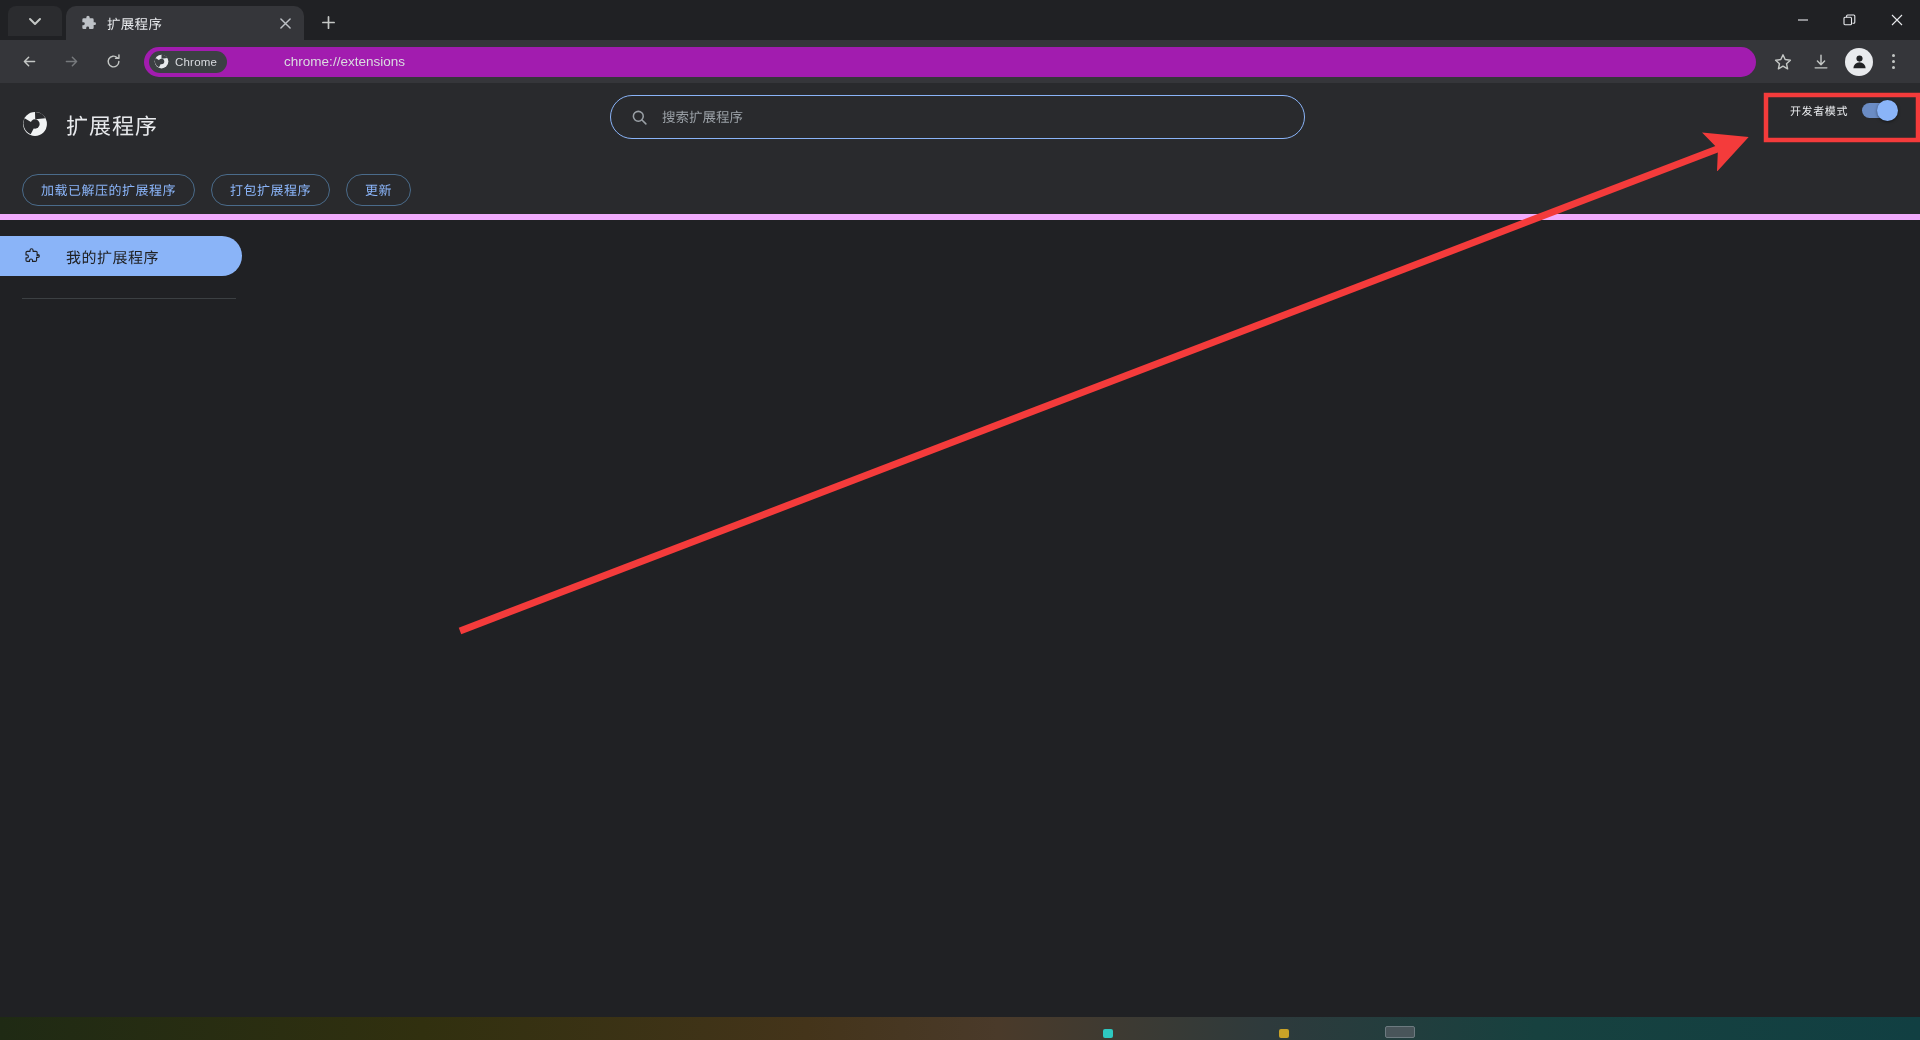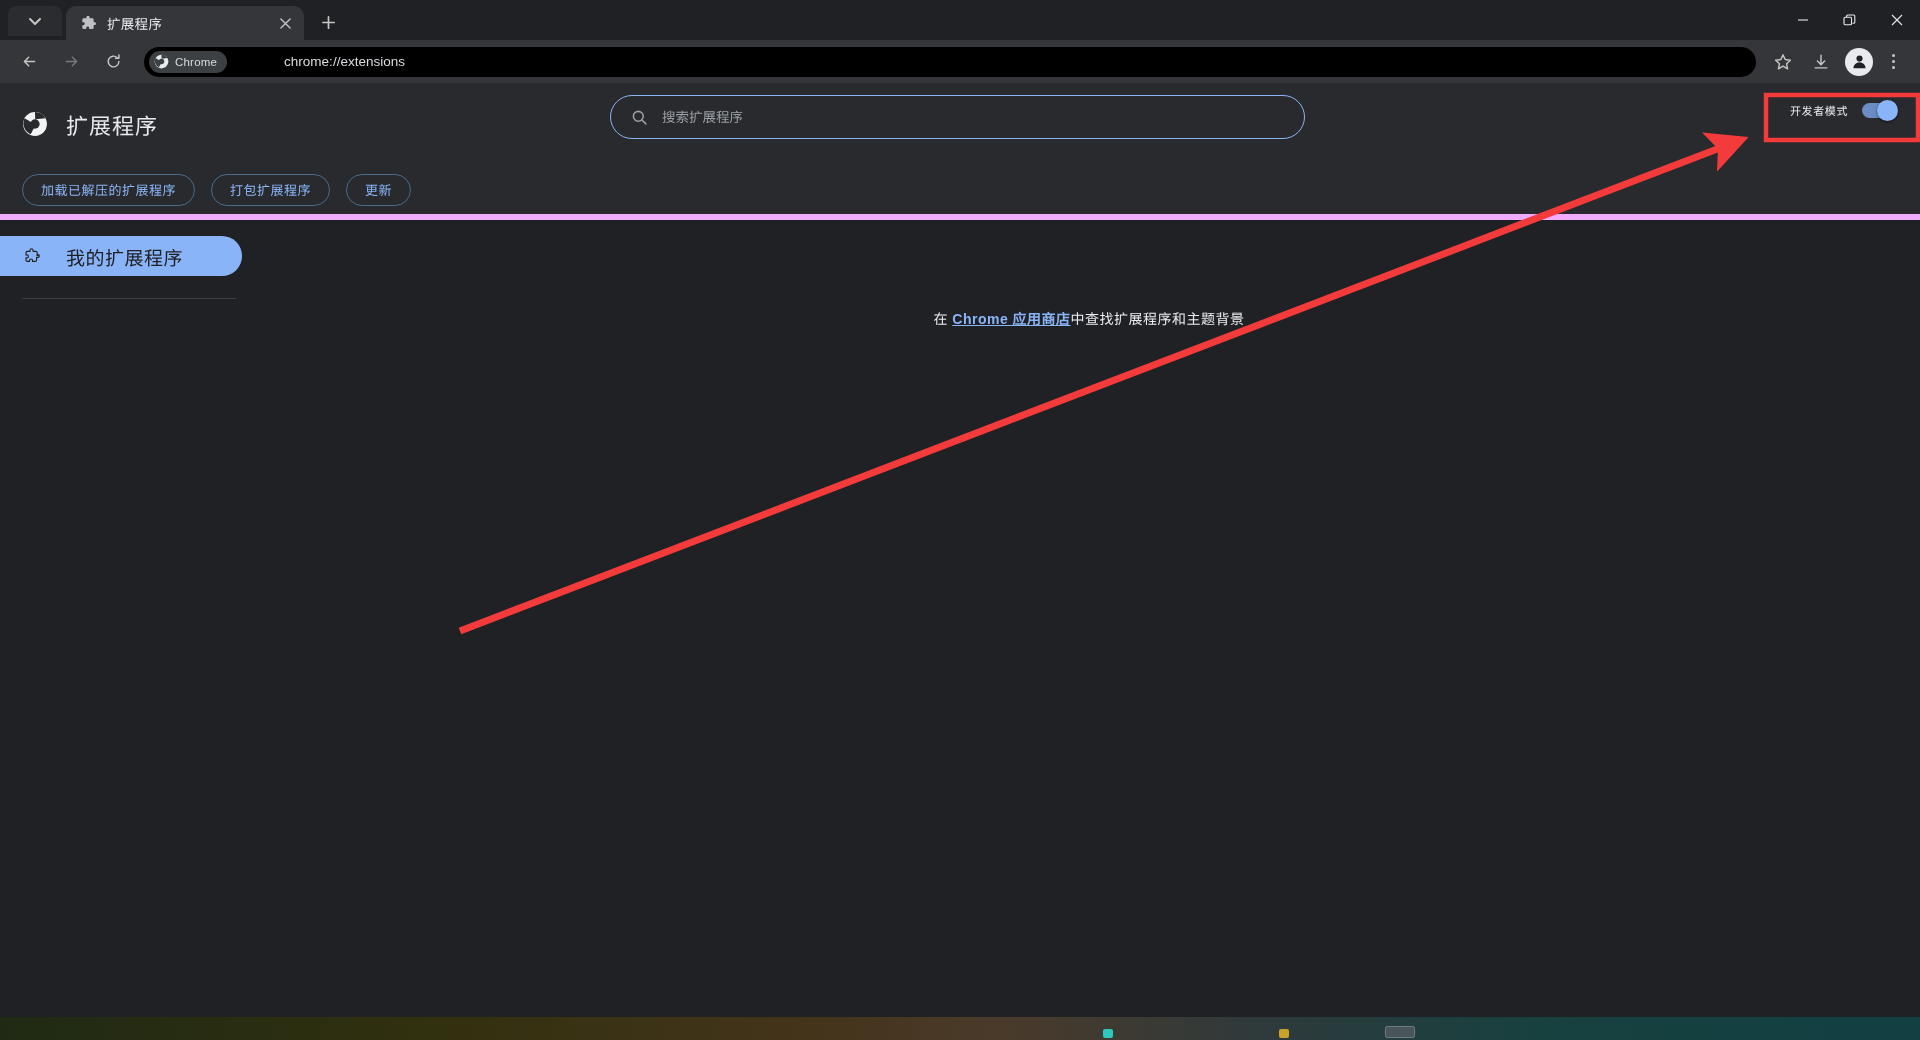--- a/index.html
+++ b/index.html
@@ -120,21 +120,21 @@
     cursor: pointer;
     flex: 0 0 32px;
   }
   .nav-btn svg { width: 17px; height: 17px; fill: none; stroke: #c4c7c5; stroke-width: 1.7; }
   .nav-btn.disabled svg { stroke: #76797c; }
 
   .omnibox {
     flex: 1;
     height: 30px;
     margin: 0 8px 0 10px;
-    background: #000000;
+    background: #a21caf;
     border-radius: 16px;
     display: flex;
     align-items: center;
     padding: 0 14px 0 5px;
     cursor: text;
   }
   .chip {
     height: 22px;
     background: #3c4043;
     border-radius: 11px;
@@ -300,21 +300,21 @@
   }
   .side-item {
     height: 40px;
     margin: 0 16px 2px 0;
     border-radius: 0 20px 20px 0;
     display: flex;
     align-items: center;
     padding-left: 22px;
     cursor: pointer;
     color: #e8eaed;
-    font-size: 19px;
+    font-size: 15px;
     letter-spacing: .5px;
   }
   .side-item.active {
     background: #8ab4f8;
     color: #202124;
     font-weight: 500;
   }
   .side-icon {
     width: 20px; height: 20px;
     flex: 0 0 20px;
@@ -543,23 +543,20 @@
             </svg>
           </span>
           <span>我的扩展程序</span>
         </div>
 
 
         <div class="side-divider"></div>
 
       </div>
 
-      <div class="empty-state">
-        <div class="empty-text"><span>在 </span><a href="#">Chrome 应用商店</a><span>中查找扩展程序和主题背景</span></div>
-      </div>
     </div>
   </div>
 
   <div class="desktop-strip">
     <span class="tsk" style="left:1103px;background:#2ec8c0;"></span>
     <span class="tsk" style="left:1279px;background:#c9a227;"></span>
     <span class="tsk" style="left:1385px;width:30px;height:12px;background:#49555a;border:1px solid #6d7a80;"></span>
   </div>
 
   <div class="annot-layer">

